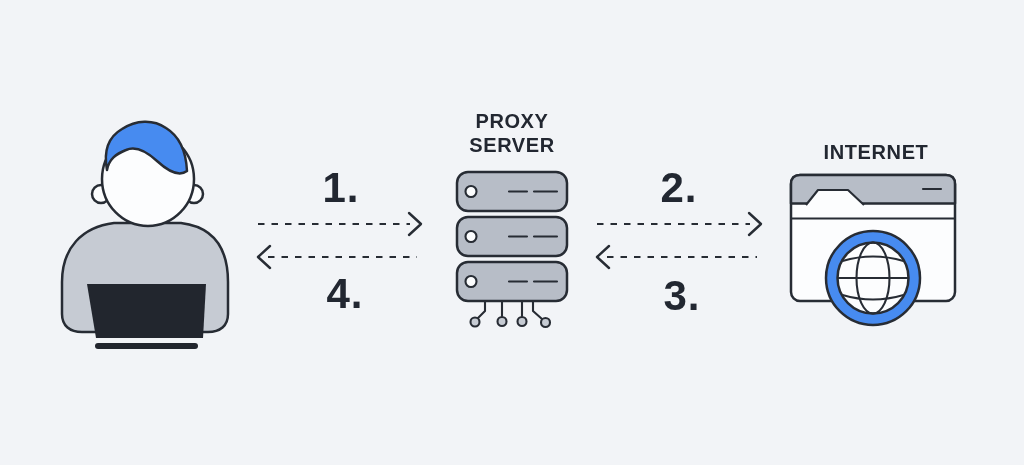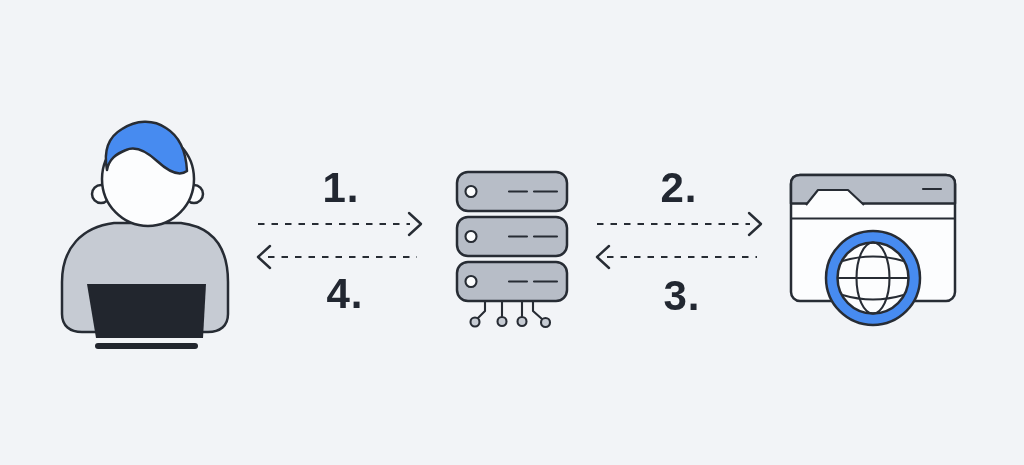--- a/index.html
+++ b/index.html
@@ -24,20 +24,23 @@
   
   .label{position:absolute;color:var(--text,#222731);font-weight:bold;text-align:center;transform:translateX(-50%);}
   .node-label{font-size:20px;line-height:24px;letter-spacing:.6px;white-space:pre-line;}
   .step-num{font-size:42px;line-height:43px;letter-spacing:1px;}
 </style>
 </head>
 <body>
 
 <div class="canvas">
 
+  <div class="label node-label" style="left:512px;top:109px;width:220px;">PROXY
+SERVER</div>
+  <div class="label node-label" style="left:876px;top:140px;width:220px;">INTERNET</div>
 
   <div class="label step-num" style="left:341px;top:166px;">1.</div>
   <div class="label step-num" style="left:679px;top:166px;">2.</div>
   <div class="label step-num" style="left:682px;top:274px;">3.</div>
   <div class="label step-num" style="left:345px;top:272px;">4.</div>
 
   <svg class="scene" width="1024" height="465" viewBox="0 0 1024 465">
 
     <g>
 

